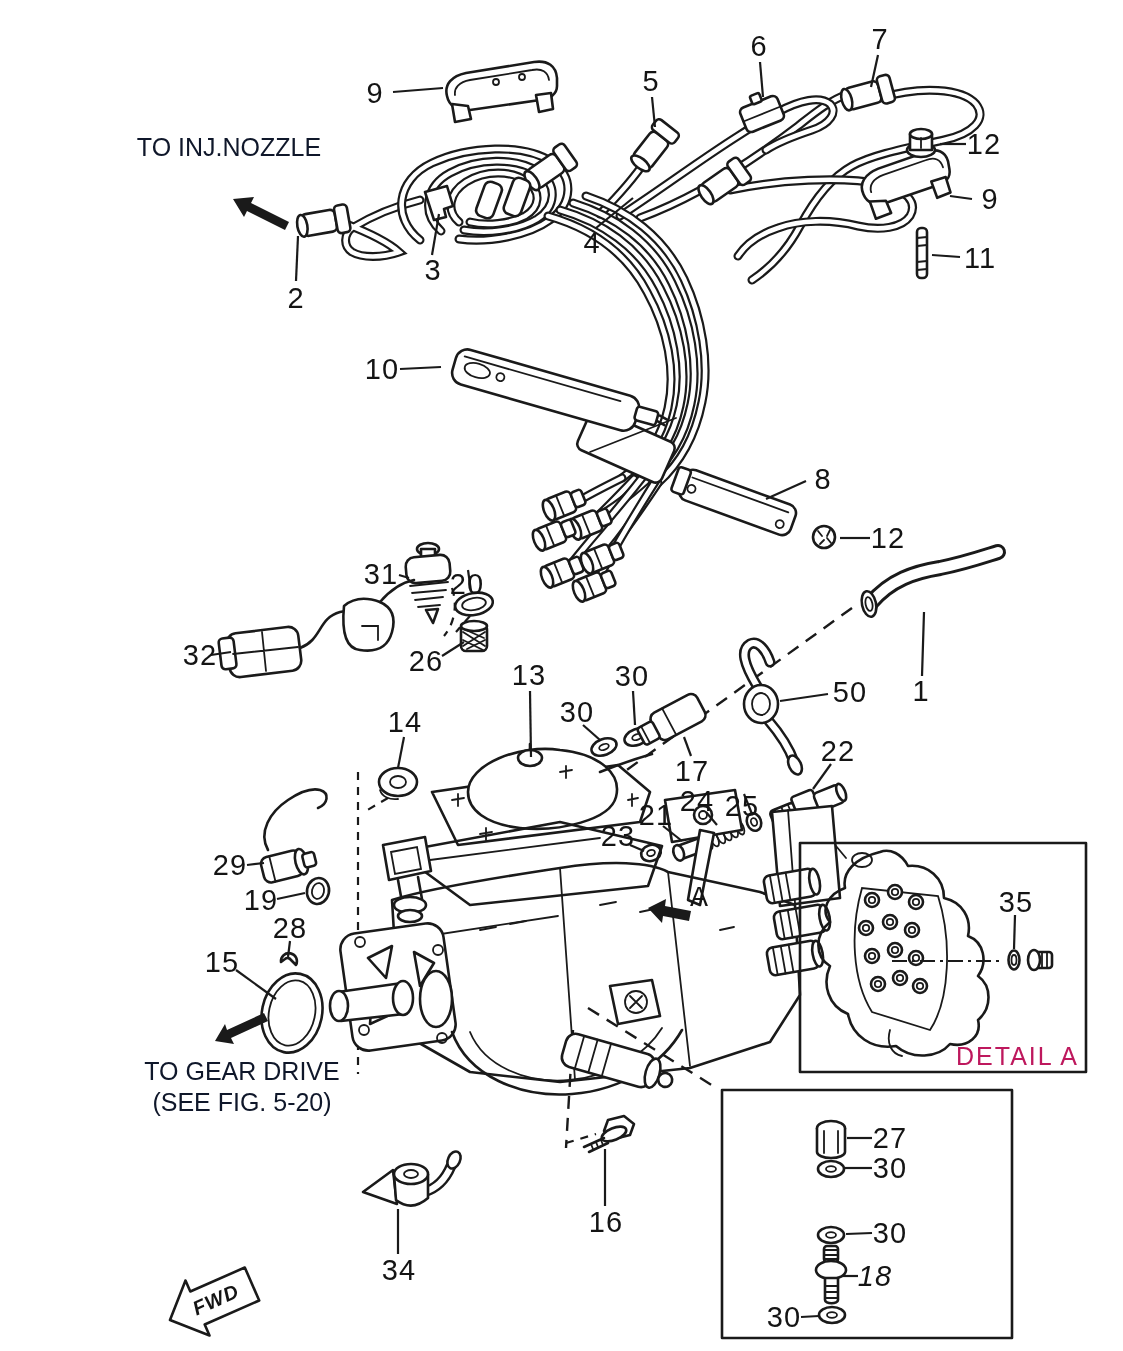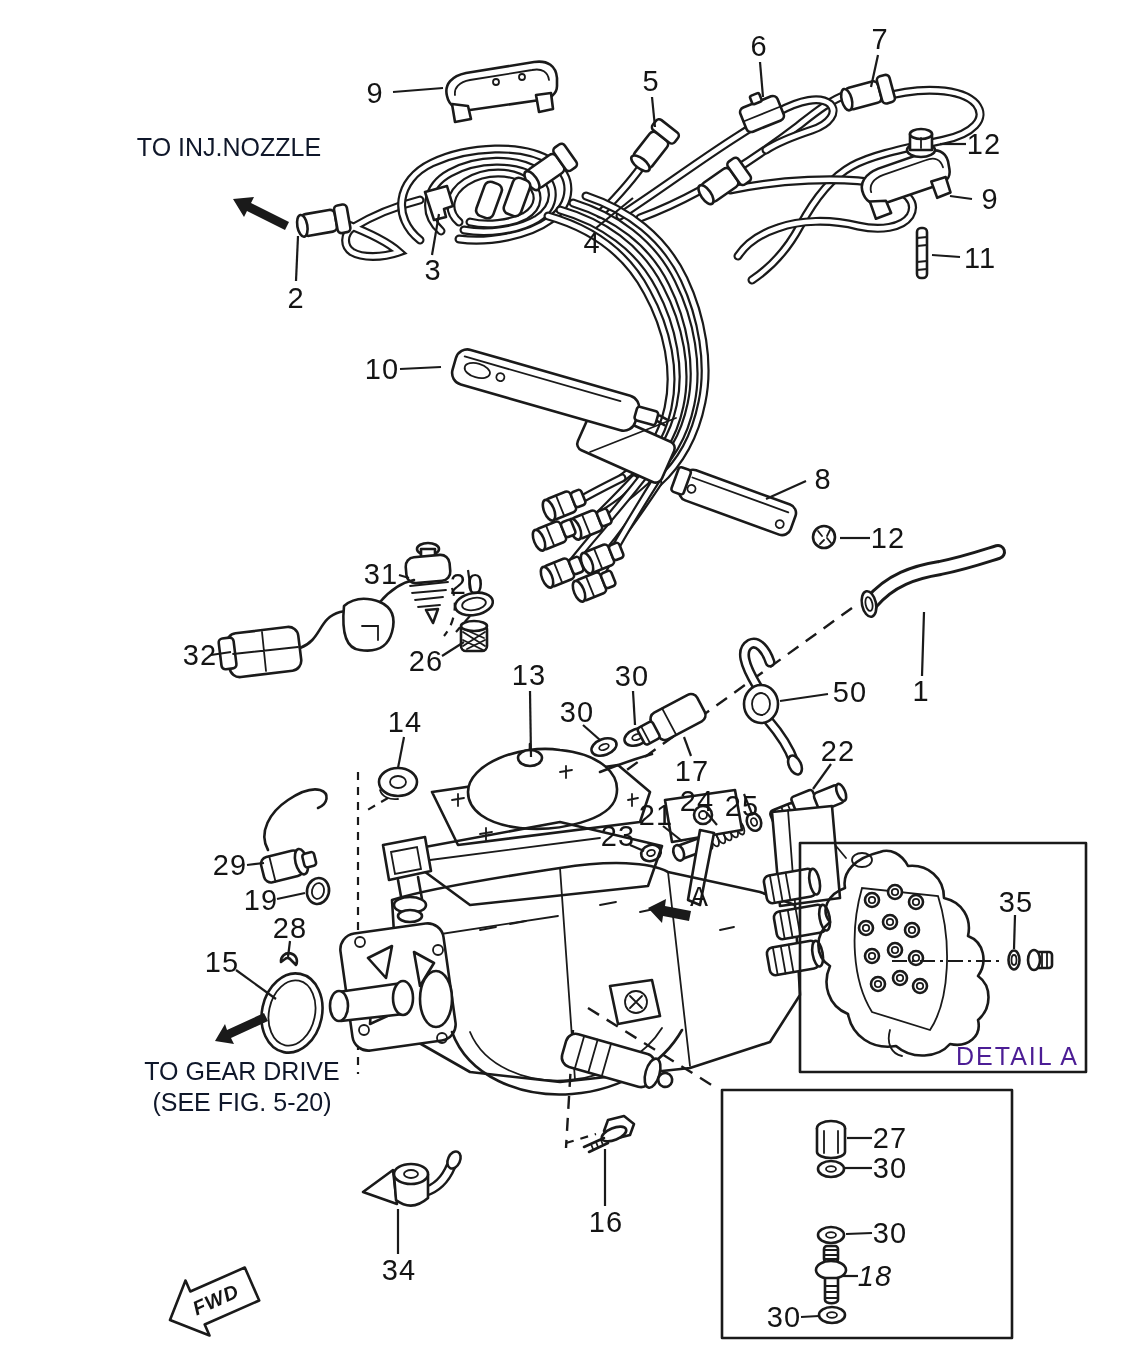--- a/index.html
+++ b/index.html
@@ -18,21 +18,21 @@
   .smtube-i{stroke:#ffffff;stroke-width:6;fill:none;stroke-linecap:round;}
   .dash{stroke:#1a1a1a;stroke-width:2.4;fill:none;stroke-dasharray:13 9;}
   .dash2{stroke:#1a1a1a;stroke-width:2.2;fill:none;stroke-dasharray:8 7;}
   .dashdot{stroke:#1a1a1a;stroke-width:2.2;fill:none;stroke-dasharray:15 5 3 5;}
   .blk{fill:#1a1a1a;stroke:none;}
   .ldr{stroke:#1a1a1a;stroke-width:2.2;fill:none;}
   
   .callout{position:absolute;transform:translate(-50%,-50%);font-size:29px;line-height:1;
            letter-spacing:1px;color:#141414;white-space:nowrap;}
   .ann{position:absolute;font-size:25px;line-height:1.22;text-align:center;color:#0f172a;white-space:nowrap;}
-  .detail-label{position:absolute;font-size:25px;letter-spacing:2px;color:#4c1d95;white-space:nowrap;}
+  .detail-label{position:absolute;font-size:25px;letter-spacing:2px;color:#be185d;white-space:nowrap;}
   .view-a{position:absolute;transform:translate(-50%,-50%);font-size:27px;color:#141414;}
   .fwd{position:absolute;font-size:20px;font-weight:bold;font-style:italic;color:#141414;
        transform:translate(-50%,-50%) rotate(-24deg);letter-spacing:1px;}
 </style>
 </head>
 <body>
 
 <div class="stage">
 
 <svg width="1123" height="1351" viewBox="0 0 1123 1351">

